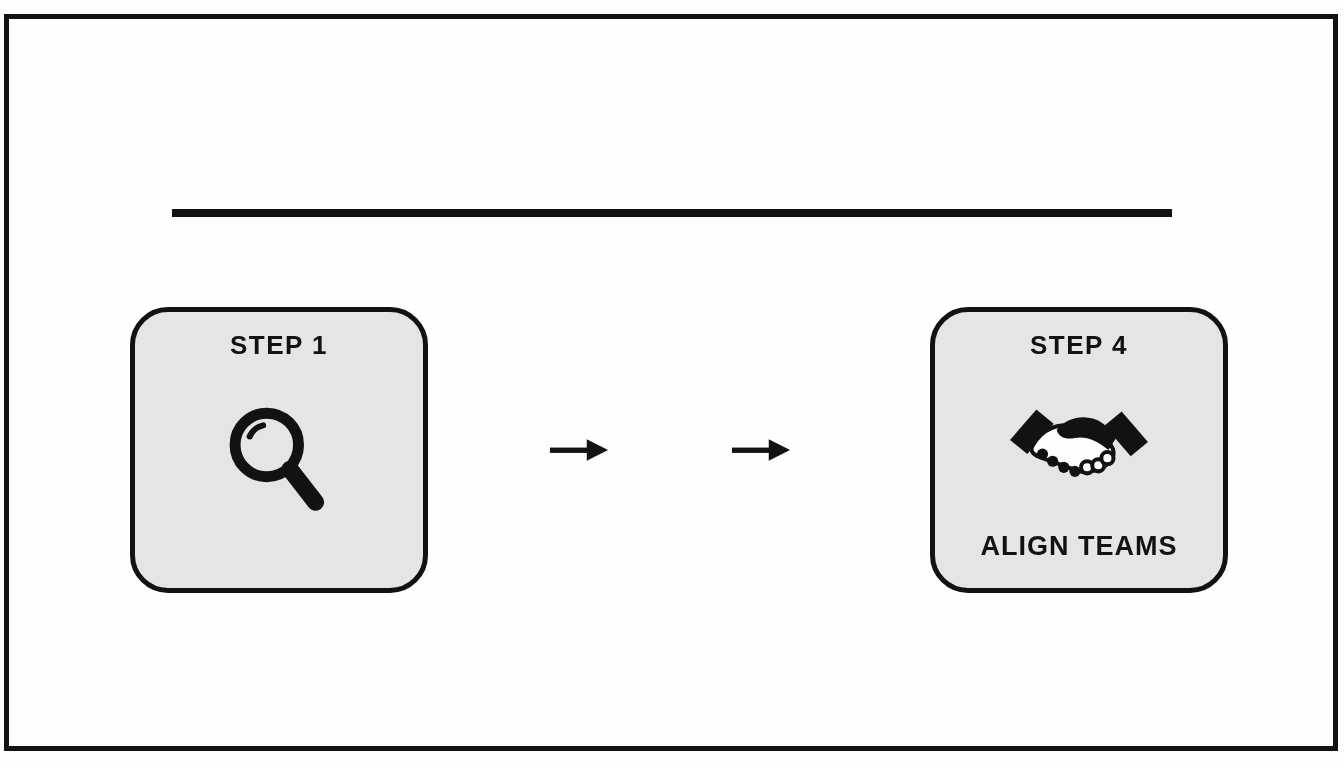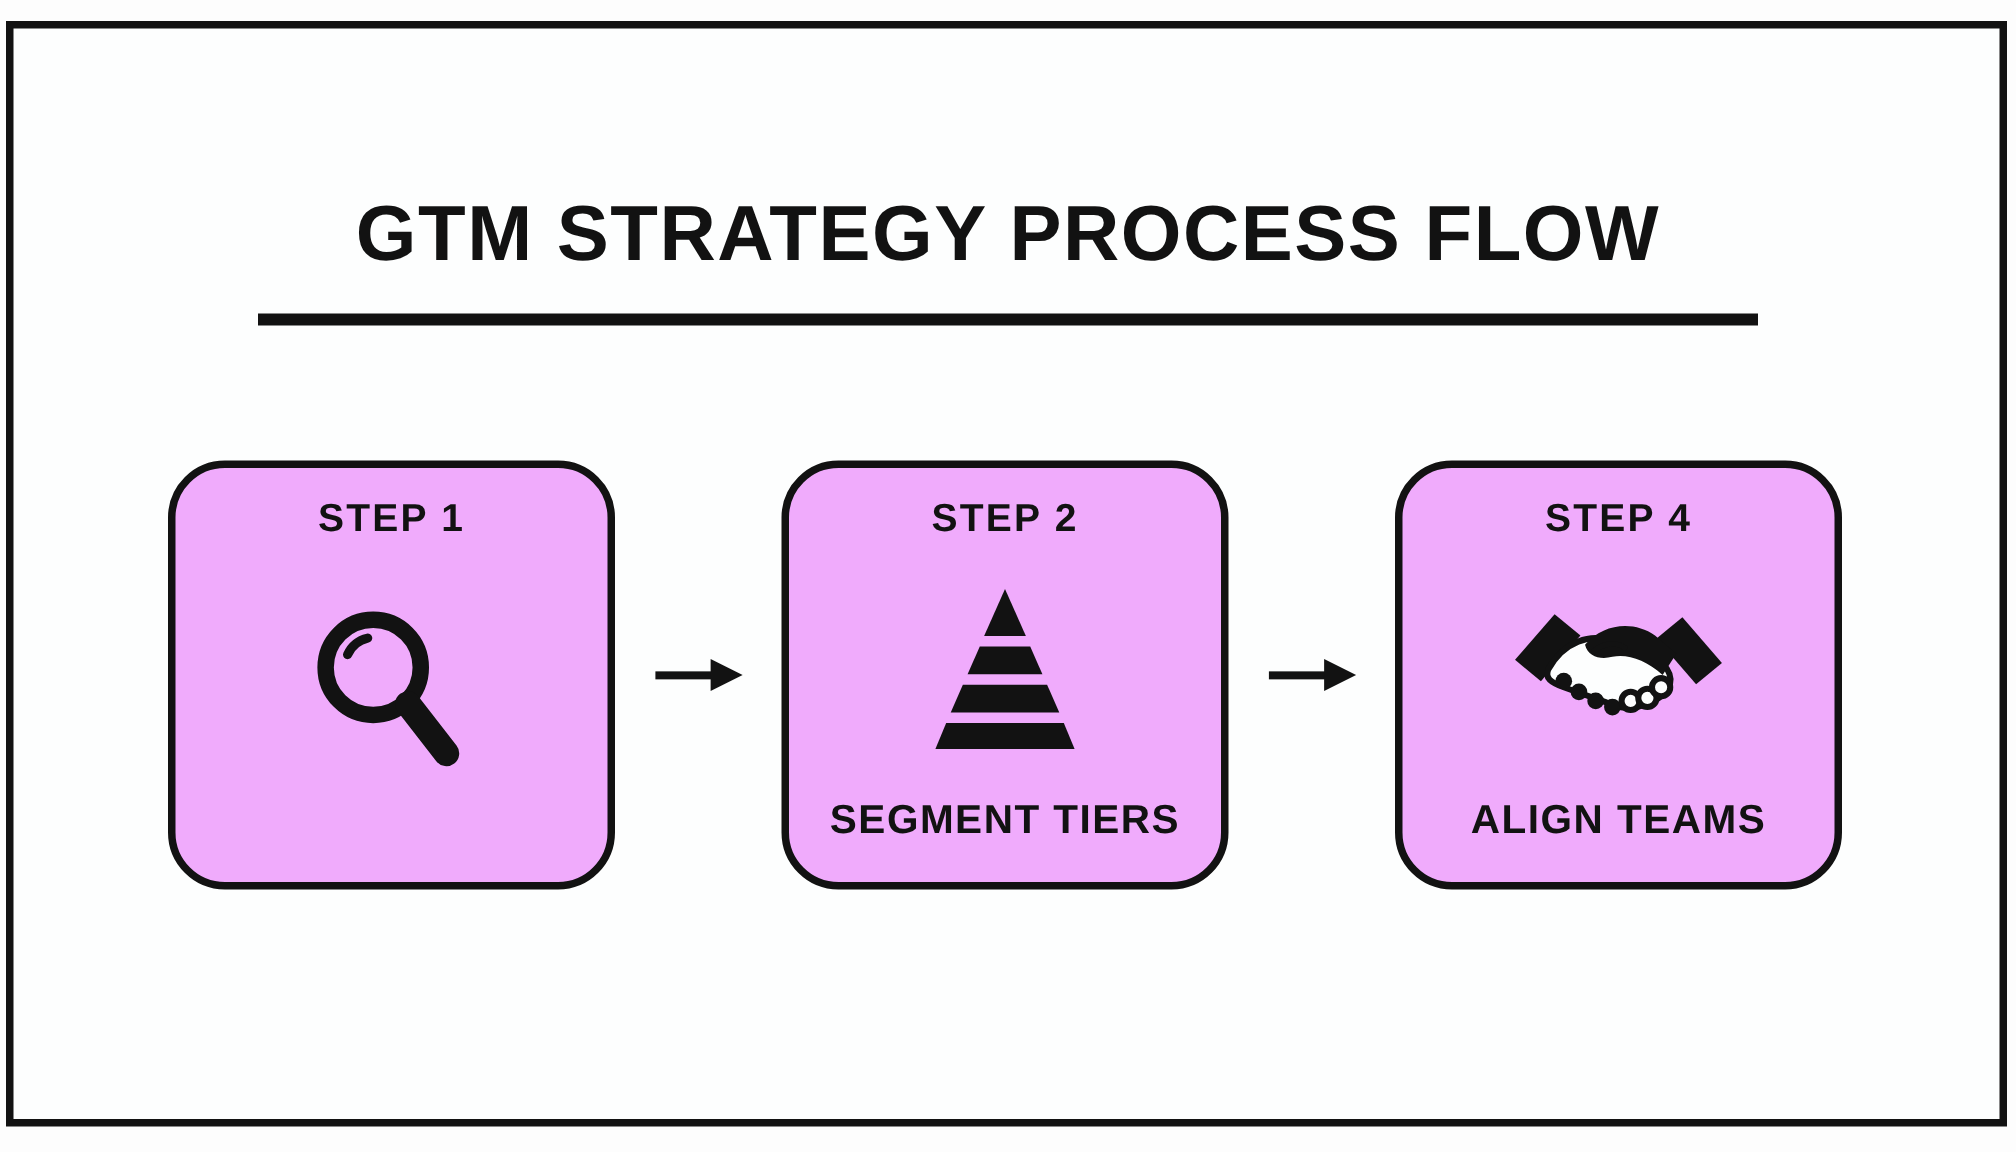--- a/index.html
+++ b/index.html
@@ -56,26 +56,27 @@
     display: flex;
     justify-content: space-between;
     align-items: stretch;
   }
   .step-box {
     width: 298px;
     height: 286px;
     box-sizing: border-box;
     border: 5px solid #121212;
     border-radius: 38px;
-    background: #f0abfc;
+    background: #e5e5e5;
     display: flex;
     flex-direction: column;
     align-items: center;
     justify-content: space-between;
     padding: 18px 10px 26px 10px;
+    margin-left: 18px;
   }
   .step-label {
     font-size: 26px;
     font-weight: 800;
     letter-spacing: 1.5px;
     color: #121212;
   }
   .step-caption {
     font-size: 27px;
     font-weight: 800;
@@ -96,21 +97,20 @@
     justify-content: center;
   }
   svg { display: block; }
 </style>
 </head>
 <body>
 
 <div class="canvas">
   <div class="frame"></div>
 
-  <div class="title">GTM STRATEGY PROCESS FLOW</div>
   <div class="title-underline"></div>
 
   <div class="flow-row">
 
     <div class="step-box">
       <div class="step-label">STEP 1</div>
       <div class="icon-area">
         <svg width="122" height="122" viewBox="0 0 100 100">
           <circle cx="40" cy="36" r="26" fill="none" stroke="#121212" stroke-width="9"></circle>
           <path d="M 26,29 A 16,16 0 0 1 37,20" fill="none" stroke="#121212" stroke-width="5" stroke-linecap="round"></path>
@@ -119,32 +119,20 @@
       </div>
     </div>
 
     <div class="connector">
       <svg width="62" height="40" viewBox="0 0 64 40">
         <rect x="2" y="17.5" width="39" height="5.5" fill="#121212"></rect>
         <polygon points="40,9 40,31 62,20" fill="#121212"></polygon>
       </svg>
     </div>
 
-    <div class="step-box">
-      <div class="step-label">STEP 2</div>
-      <div class="icon-area">
-        <svg width="116" height="116" viewBox="0 0 100 100">
-          <polygon points="50,4 62,31 38,31" fill="#121212"></polygon>
-          <polygon points="35.5,37 64.5,37 71.5,53 28.5,53" fill="#121212"></polygon>
-          <polygon points="25.8,59 74.2,59 81.2,75 18.8,75" fill="#121212"></polygon>
-          <polygon points="16.2,81 83.8,81 90,96 10,96" fill="#121212"></polygon>
-        </svg>
-      </div>
-      <div class="step-caption">SEGMENT TIERS</div>
-    </div>
 
     <div class="connector">
       <svg width="62" height="40" viewBox="0 0 64 40">
         <rect x="2" y="17.5" width="39" height="5.5" fill="#121212"></rect>
         <polygon points="40,9 40,31 62,20" fill="#121212"></polygon>
       </svg>
     </div>
 
     <div class="step-box">
       <div class="step-label">STEP 4</div>

